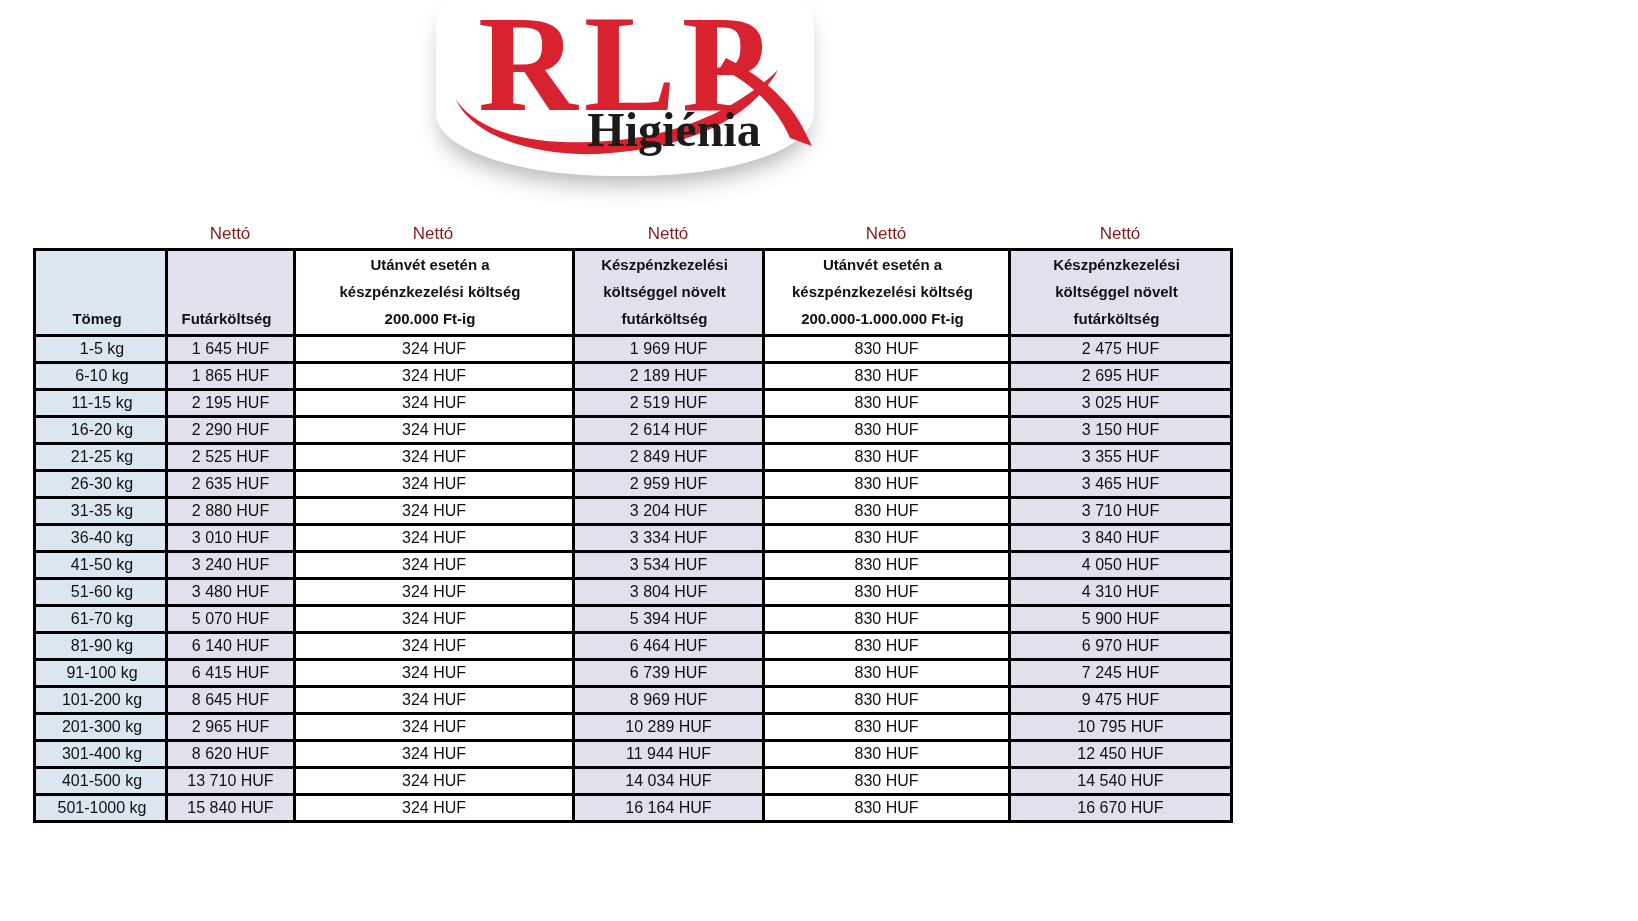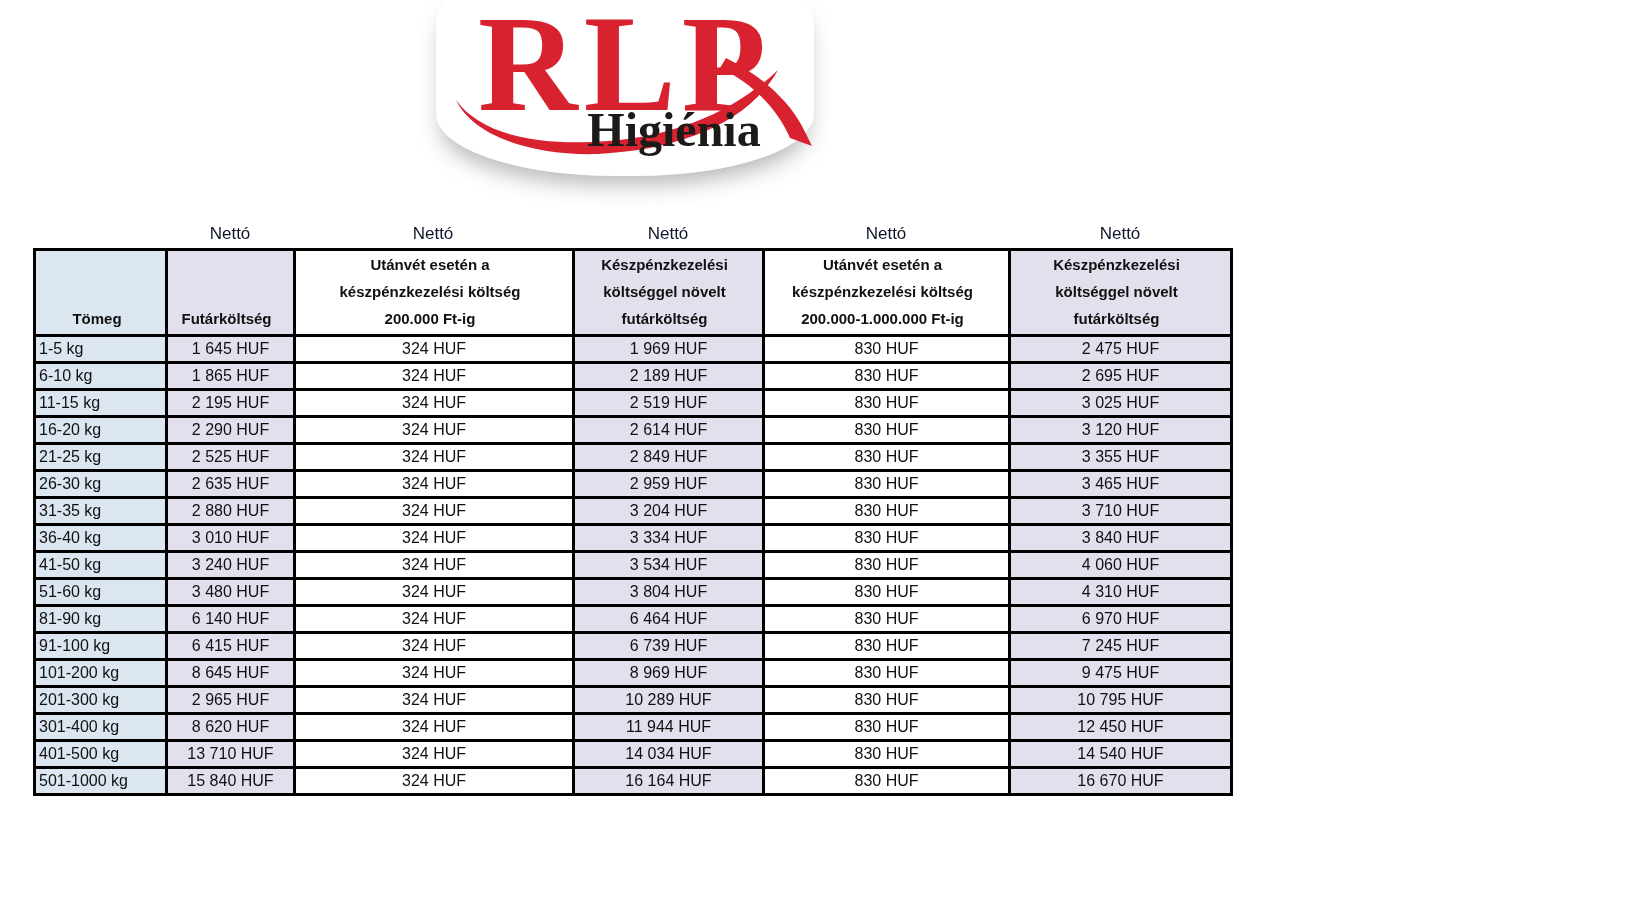--- a/index.html
+++ b/index.html
@@ -18,41 +18,41 @@
   .logo-brand{
     font-family:"Liberation Serif",serif;font-weight:bold;font-size:138px;
     letter-spacing:6px;
   }
   .logo-sub{
     font-family:"Liberation Serif",serif;font-weight:bold;font-size:48px;
   }
   
   .netto-label{
     position:absolute;top:224px;height:24px;transform:translateX(-50%);
-    font-size:17px;color:#0f172a;white-space:nowrap;
+    font-size:17px;color:#7f1d1d;white-space:nowrap;
   }
   
   table.price{
     position:absolute;left:33px;top:248px;
     border-collapse:collapse;table-layout:fixed;width:1197px;
   }
   table.price th, table.price td{
     border:3px solid #000;overflow:hidden;
   }
   table.price th{
     font-size:15px;font-weight:bold;vertical-align:bottom;
     line-height:27px;white-space:pre-line;padding:0 10px 2px 2px;text-align:center;
   }
   table.price th.c1{text-align:center;padding-left:3px;}
   table.price tr.hdr{height:80px;}
   table.price tr.data{height:24px;}
   table.price td{
     font-size:16px;text-align:center;padding:0;line-height:24px;white-space:nowrap;
   }
-  table.price td.c1{text-align:left;padding-left:3px;}
+  table.price td.c1{text-align:center;padding-left:3px;}
   .fill-blue{background:var(--blue,#dce6f1);}
   .fill-lav{background:var(--lav,#e4dfec);}
   .fill-white{background:#ffffff;}
 </style>
 </head>
 <body>
 
 <div class="page">
 
   <div class="logo-badge">
@@ -125,21 +125,21 @@
           <td class="c4 fill-lav">2 519 HUF</td>
           <td class="c5 fill-white">830 HUF</td>
           <td class="c6 fill-lav">3 025 HUF</td>
         </tr>
         <tr class="data">
           <td class="c1 fill-blue">16-20 kg</td>
           <td class="c2 fill-lav">2 290 HUF</td>
           <td class="c3 fill-white">324 HUF</td>
           <td class="c4 fill-lav">2 614 HUF</td>
           <td class="c5 fill-white">830 HUF</td>
-          <td class="c6 fill-lav">3 120 HUF</td>
+          <td class="c6 fill-lav">3 150 HUF</td>
         </tr>
         <tr class="data">
           <td class="c1 fill-blue">21-25 kg</td>
           <td class="c2 fill-lav">2 525 HUF</td>
           <td class="c3 fill-white">324 HUF</td>
           <td class="c4 fill-lav">2 849 HUF</td>
           <td class="c5 fill-white">830 HUF</td>
           <td class="c6 fill-lav">3 355 HUF</td>
         </tr>
         <tr class="data">
@@ -165,31 +165,39 @@
           <td class="c4 fill-lav">3 334 HUF</td>
           <td class="c5 fill-white">830 HUF</td>
           <td class="c6 fill-lav">3 840 HUF</td>
         </tr>
         <tr class="data">
           <td class="c1 fill-blue">41-50 kg</td>
           <td class="c2 fill-lav">3 240 HUF</td>
           <td class="c3 fill-white">324 HUF</td>
           <td class="c4 fill-lav">3 534 HUF</td>
           <td class="c5 fill-white">830 HUF</td>
-          <td class="c6 fill-lav">4 060 HUF</td>
+          <td class="c6 fill-lav">4 050 HUF</td>
         </tr>
         <tr class="data">
           <td class="c1 fill-blue">51-60 kg</td>
           <td class="c2 fill-lav">3 480 HUF</td>
           <td class="c3 fill-white">324 HUF</td>
           <td class="c4 fill-lav">3 804 HUF</td>
           <td class="c5 fill-white">830 HUF</td>
           <td class="c6 fill-lav">4 310 HUF</td>
         </tr>
         <tr class="data">
+          <td class="c1 fill-blue">61-70 kg</td>
+          <td class="c2 fill-lav">5 070 HUF</td>
+          <td class="c3 fill-white">324 HUF</td>
+          <td class="c4 fill-lav">5 394 HUF</td>
+          <td class="c5 fill-white">830 HUF</td>
+          <td class="c6 fill-lav">5 900 HUF</td>
+        </tr>
+        <tr class="data">
           <td class="c1 fill-blue">81-90 kg</td>
           <td class="c2 fill-lav">6 140 HUF</td>
           <td class="c3 fill-white">324 HUF</td>
           <td class="c4 fill-lav">6 464 HUF</td>
           <td class="c5 fill-white">830 HUF</td>
           <td class="c6 fill-lav">6 970 HUF</td>
         </tr>
         <tr class="data">
           <td class="c1 fill-blue">91-100 kg</td>
           <td class="c2 fill-lav">6 415 HUF</td>

